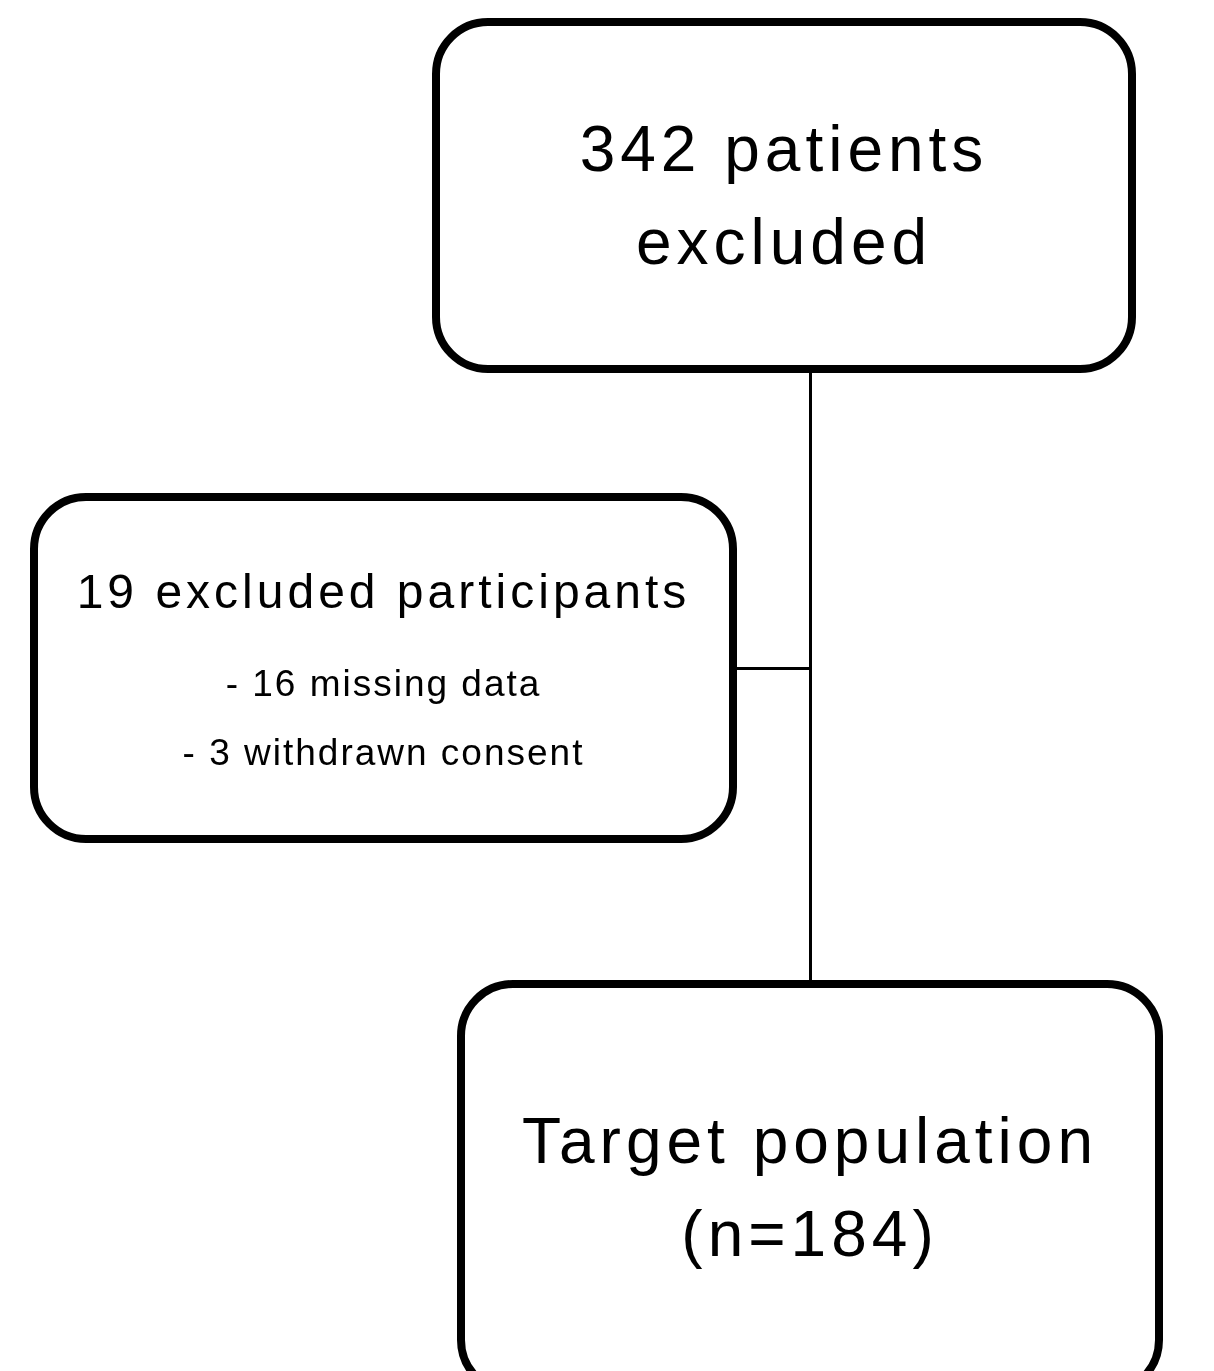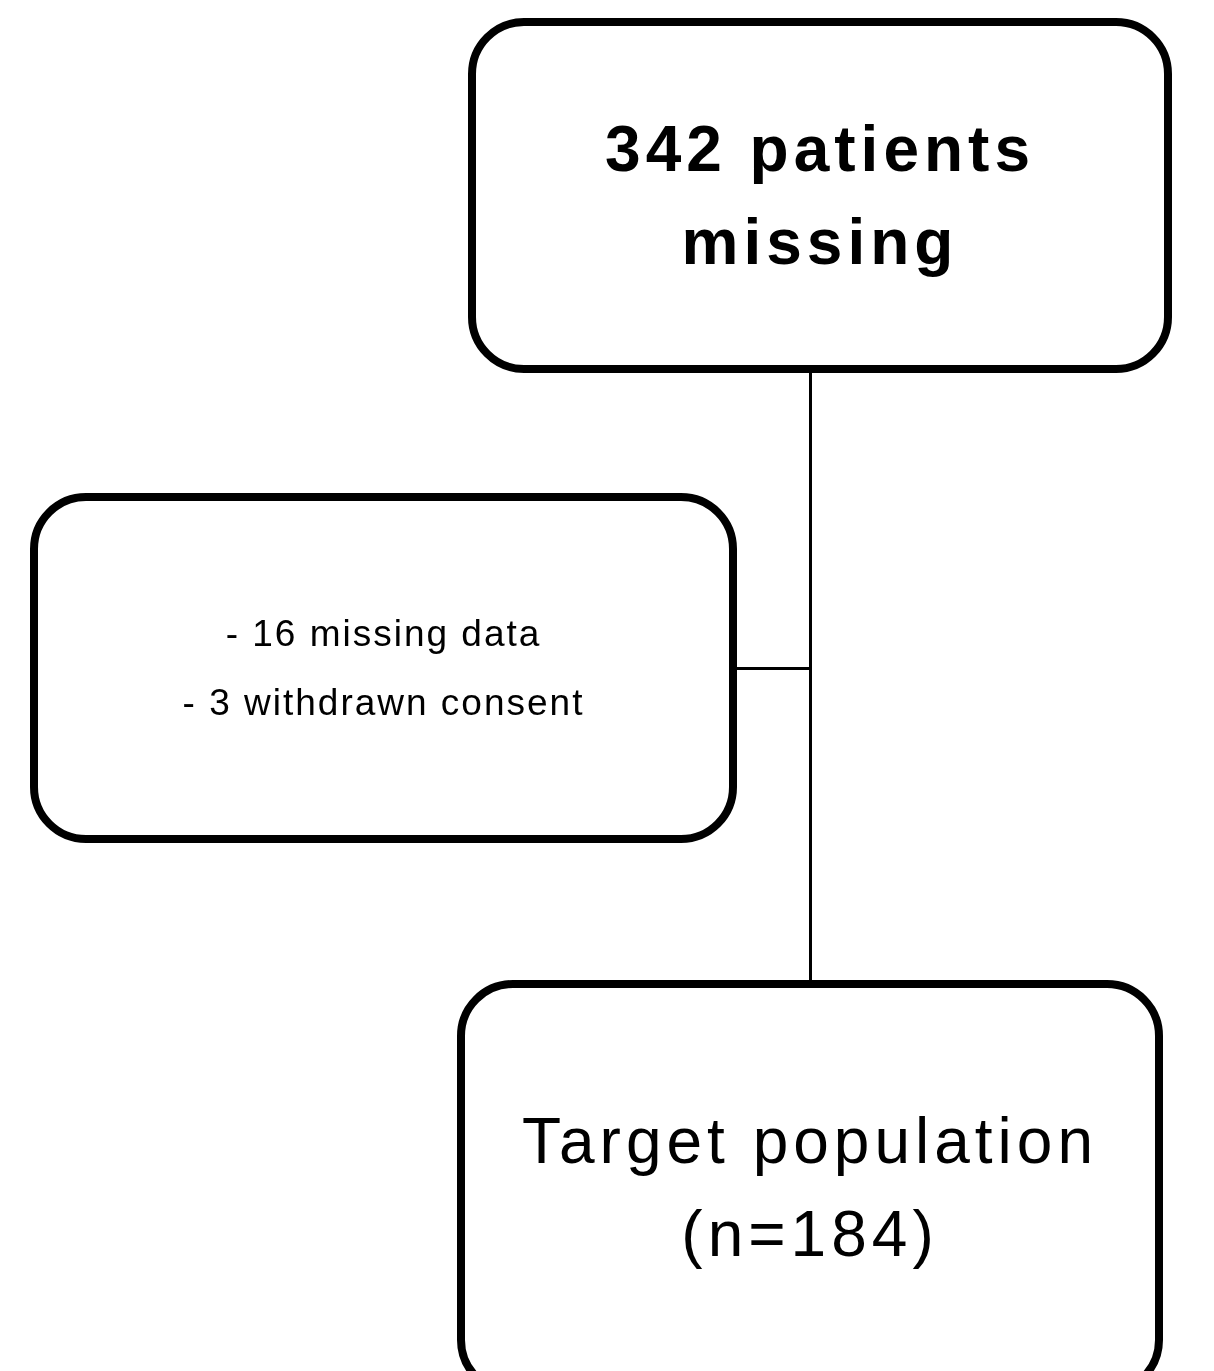--- a/index.html
+++ b/index.html
@@ -38,25 +38,24 @@
     background: #ffffff;
     border: 8px solid #000000;
     border-radius: 56px;
     display: flex;
     flex-direction: column;
     align-items: center;
     justify-content: center;
     text-align: center;
   }
   .node-screened {
-    left: 468px;
+    left: 432px;
     top: 18px;
     width: 704px;
     height: 355px;
-    font-weight: bold;
   }
   .node-excluded {
     left: 30px;
     top: 493px;
     width: 707px;
     height: 350px;
   }
   .node-target {
     left: 457px;
     top: 980px;
@@ -89,24 +88,25 @@
 </head>
 <body>
 
 <div class="canvas">
 
   <div class="edge v"></div>
   <div class="edge h"></div>
 
   <div class="node node-screened">
     <div class="big-line">342 patients</div>
-    <div class="big-line">missing</div>
+    <div class="big-line">excluded</div>
   </div>
 
   <div class="node node-excluded">
+    <div class="excl-title">19 excluded participants</div>
     <div class="excl-item">- 16 missing data</div>
     <div class="excl-item">- 3 withdrawn consent</div>
   </div>
 
   <div class="node node-target">
     <div class="big-line">Target population</div>
     <div class="big-line">(n=184)</div>
   </div>
 
 </div>

